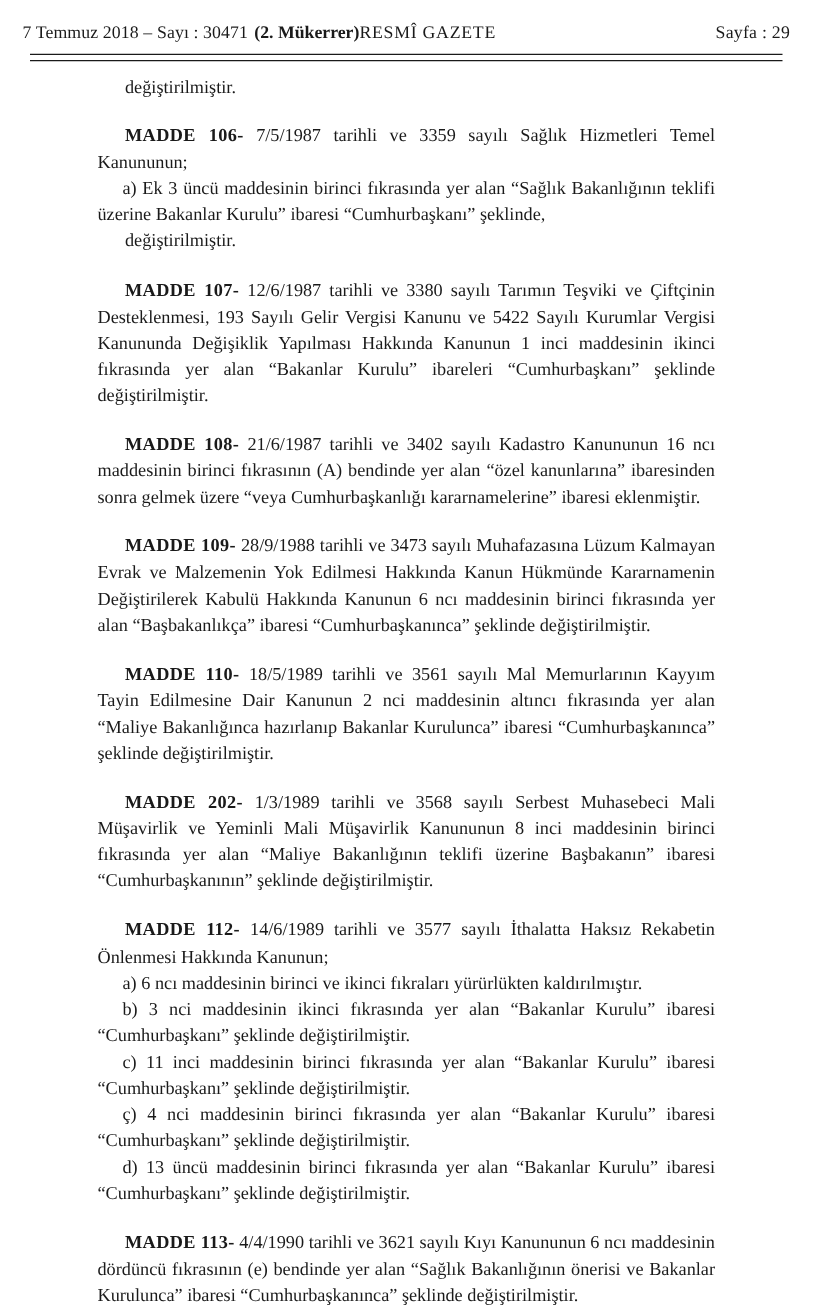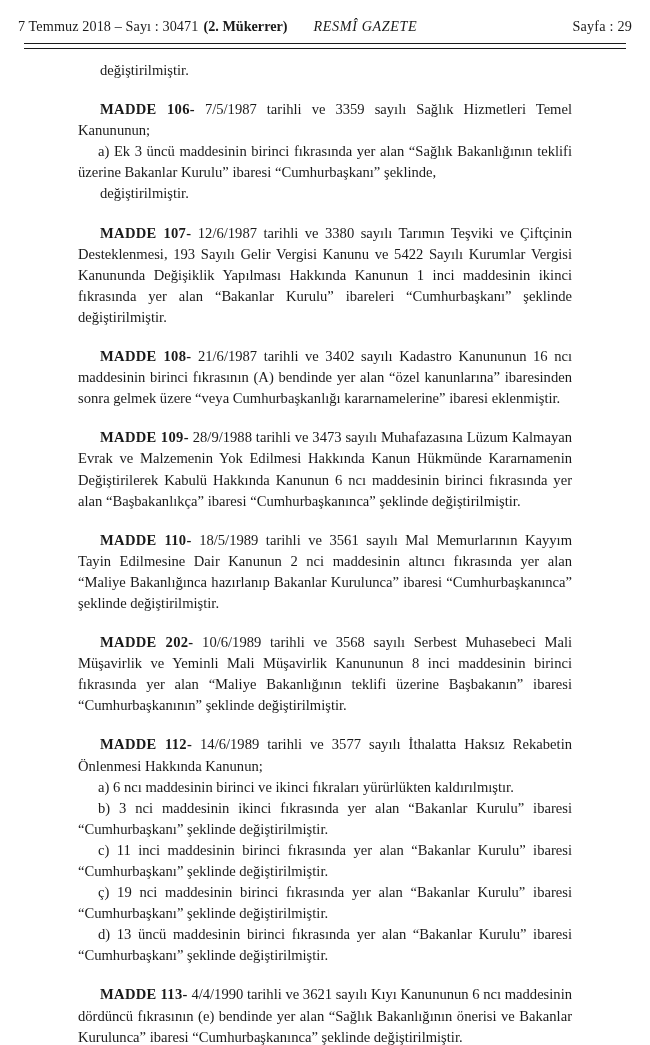--- a/index.html
+++ b/index.html
@@ -37,23 +37,21 @@
     display: inline-flex;
     align-items: baseline;
     gap: 0;
   }
   .hdr-date { letter-spacing: 0.1px; }
   .hdr-mukerrer {
     font-weight: bold;
     margin-left: 5px;
   }
   .hdr-center {
-    margin-left: 26px;
     letter-spacing: 0.6px;
-    font-style: italic;
   }
   .hdr-right {
     margin-left: auto;
     letter-spacing: 0.2px;
     text-align: center;
   }
 
   .header-rule {
     position: absolute;
     left: 24px;
@@ -131,29 +129,29 @@
     <div class="gap"></div>
 
     <p class="ind"><span class="madde">MADDE 109-</span><span> 28/9/1988 tarihli ve 3473 sayılı Muhafazasına Lüzum Kalmayan Evrak ve Malzemenin Yok Edilmesi Hakkında Kanun Hükmünde Kararnamenin Değiştirilerek Kabulü Hakkında Kanunun 6 ncı maddesinin birinci fıkrasında yer alan “Başbakanlıkça” ibaresi “Cumhurbaşkanınca” şeklinde değiştirilmiştir.</span></p>
 
     <div class="gap"></div>
 
     <p class="ind"><span class="madde">MADDE 110-</span><span> 18/5/1989 tarihli ve 3561 sayılı Mal Memurlarının Kayyım Tayin Edilmesine Dair Kanunun 2 nci maddesinin altıncı fıkrasında yer alan “Maliye Bakanlığınca hazırlanıp Bakanlar Kurulunca” ibaresi “Cumhurbaşkanınca” şeklinde değiştirilmiştir.</span></p>
 
     <div class="gap"></div>
 
-    <p class="ind"><span class="madde">MADDE 202-</span><span> 10/6/1989 tarihli ve 3568 sayılı Serbest Muhasebeci Mali Müşavirlik ve Yeminli Mali Müşavirlik Kanununun 8 inci maddesinin birinci fıkrasında yer alan “Maliye Bakanlığının teklifi üzerine Başbakanın” ibaresi “Cumhurbaşkanının” şeklinde değiştirilmiştir.</span></p>
+    <p class="ind"><span class="madde">MADDE 202-</span><span> 1/3/1989 tarihli ve 3568 sayılı Serbest Muhasebeci Mali Müşavirlik ve Yeminli Mali Müşavirlik Kanununun 8 inci maddesinin birinci fıkrasında yer alan “Maliye Bakanlığının teklifi üzerine Başbakanın” ibaresi “Cumhurbaşkanının” şeklinde değiştirilmiştir.</span></p>
 
     <div class="gap"></div>
 
     <p class="ind"><span class="madde">MADDE 112-</span><span>  14/6/1989 tarihli ve 3577 sayılı İthalatta Haksız Rekabetin Önlenmesi Hakkında Kanunun;</span></p>
     <p class="ind-sm">a) 6 ncı maddesinin birinci ve ikinci fıkraları yürürlükten kaldırılmıştır.</p>
     <p class="ind-sm">b) 3 nci maddesinin ikinci fıkrasında yer alan “Bakanlar Kurulu” ibaresi “Cumhurbaşkanı” şeklinde değiştirilmiştir.</p>
     <p class="ind-sm">c) 11 inci maddesinin birinci fıkrasında yer alan “Bakanlar Kurulu” ibaresi “Cumhurbaşkanı” şeklinde değiştirilmiştir.</p>
-    <p class="ind-sm">ç) 19 nci maddesinin birinci fıkrasında yer alan “Bakanlar Kurulu” ibaresi “Cumhurbaşkanı” şeklinde değiştirilmiştir.</p>
+    <p class="ind-sm">ç) 4 nci maddesinin birinci fıkrasında yer alan “Bakanlar Kurulu” ibaresi “Cumhurbaşkanı” şeklinde değiştirilmiştir.</p>
     <p class="ind-sm">d) 13 üncü maddesinin birinci fıkrasında yer alan “Bakanlar Kurulu” ibaresi “Cumhurbaşkanı” şeklinde değiştirilmiştir.</p>
 
     <div class="gap"></div>
 
     <p class="ind"><span class="madde">MADDE 113-</span><span> 4/4/1990 tarihli ve 3621 sayılı Kıyı Kanununun 6 ncı maddesinin dördüncü fıkrasının (e) bendinde yer alan  “Sağlık Bakanlığının önerisi ve Bakanlar Kurulunca” ibaresi “Cumhurbaşkanınca” şeklinde değiştirilmiştir.</span></p>
 
   </div>
 </div>
 
 </body></html>

